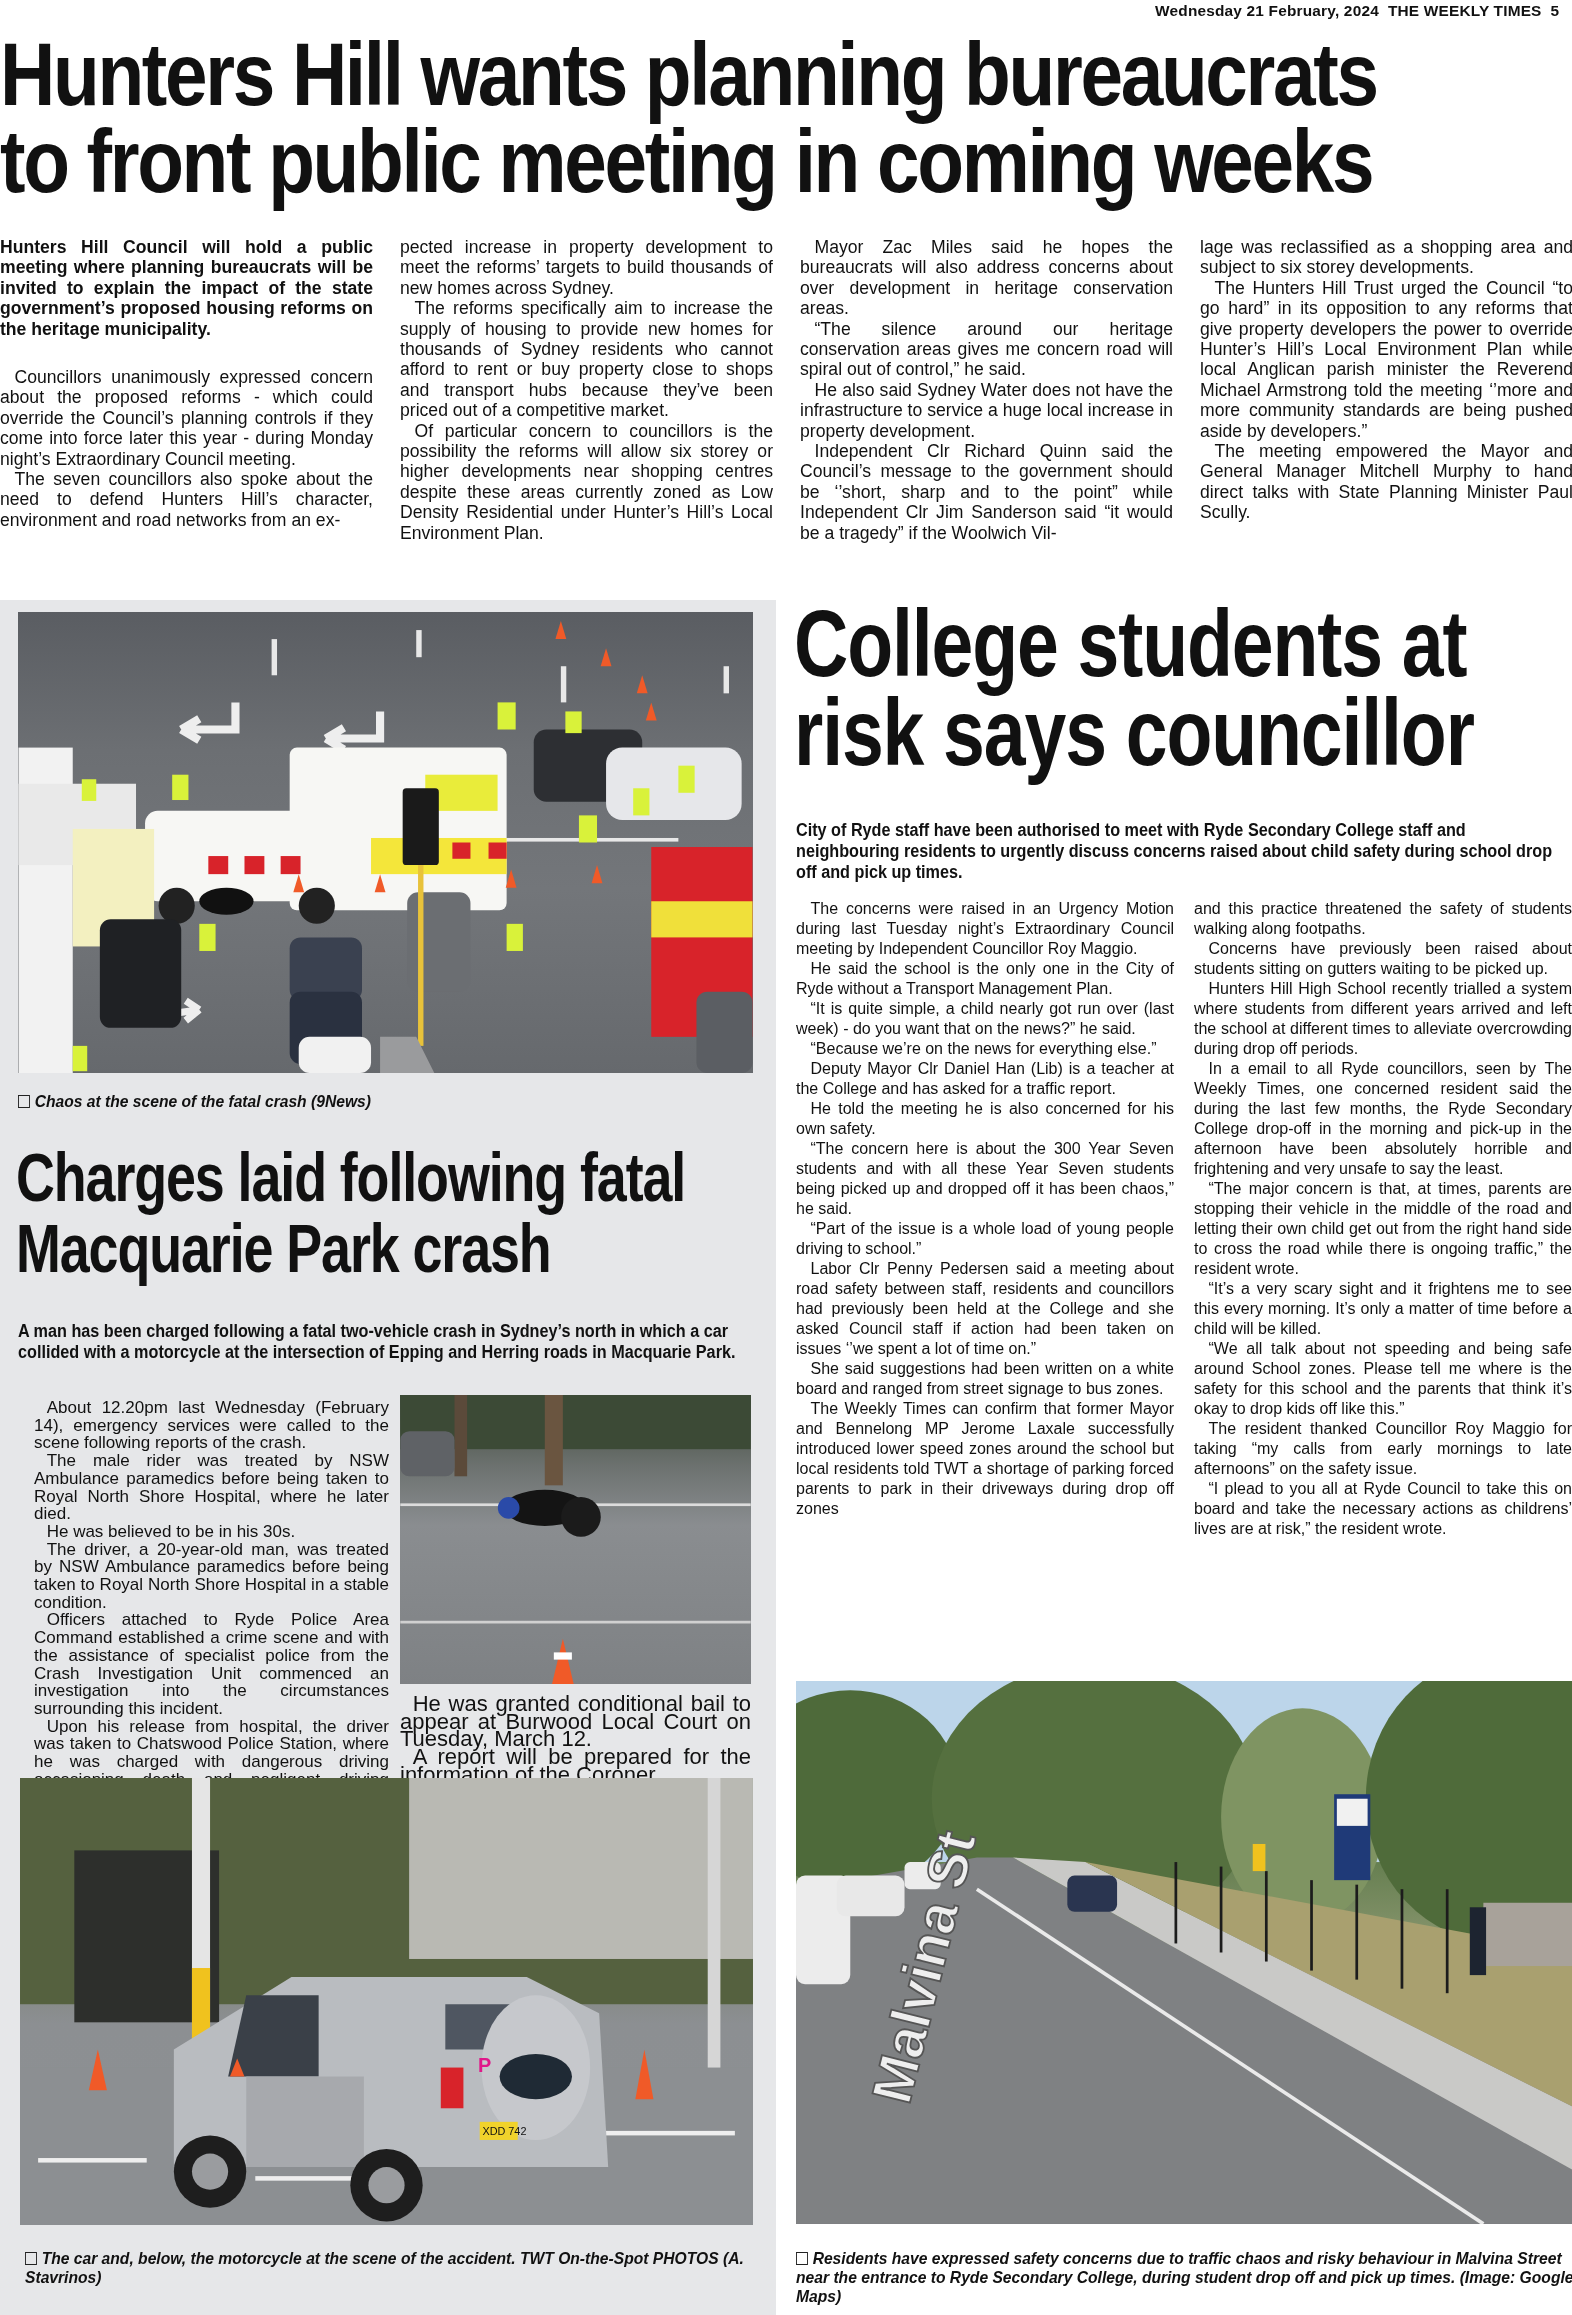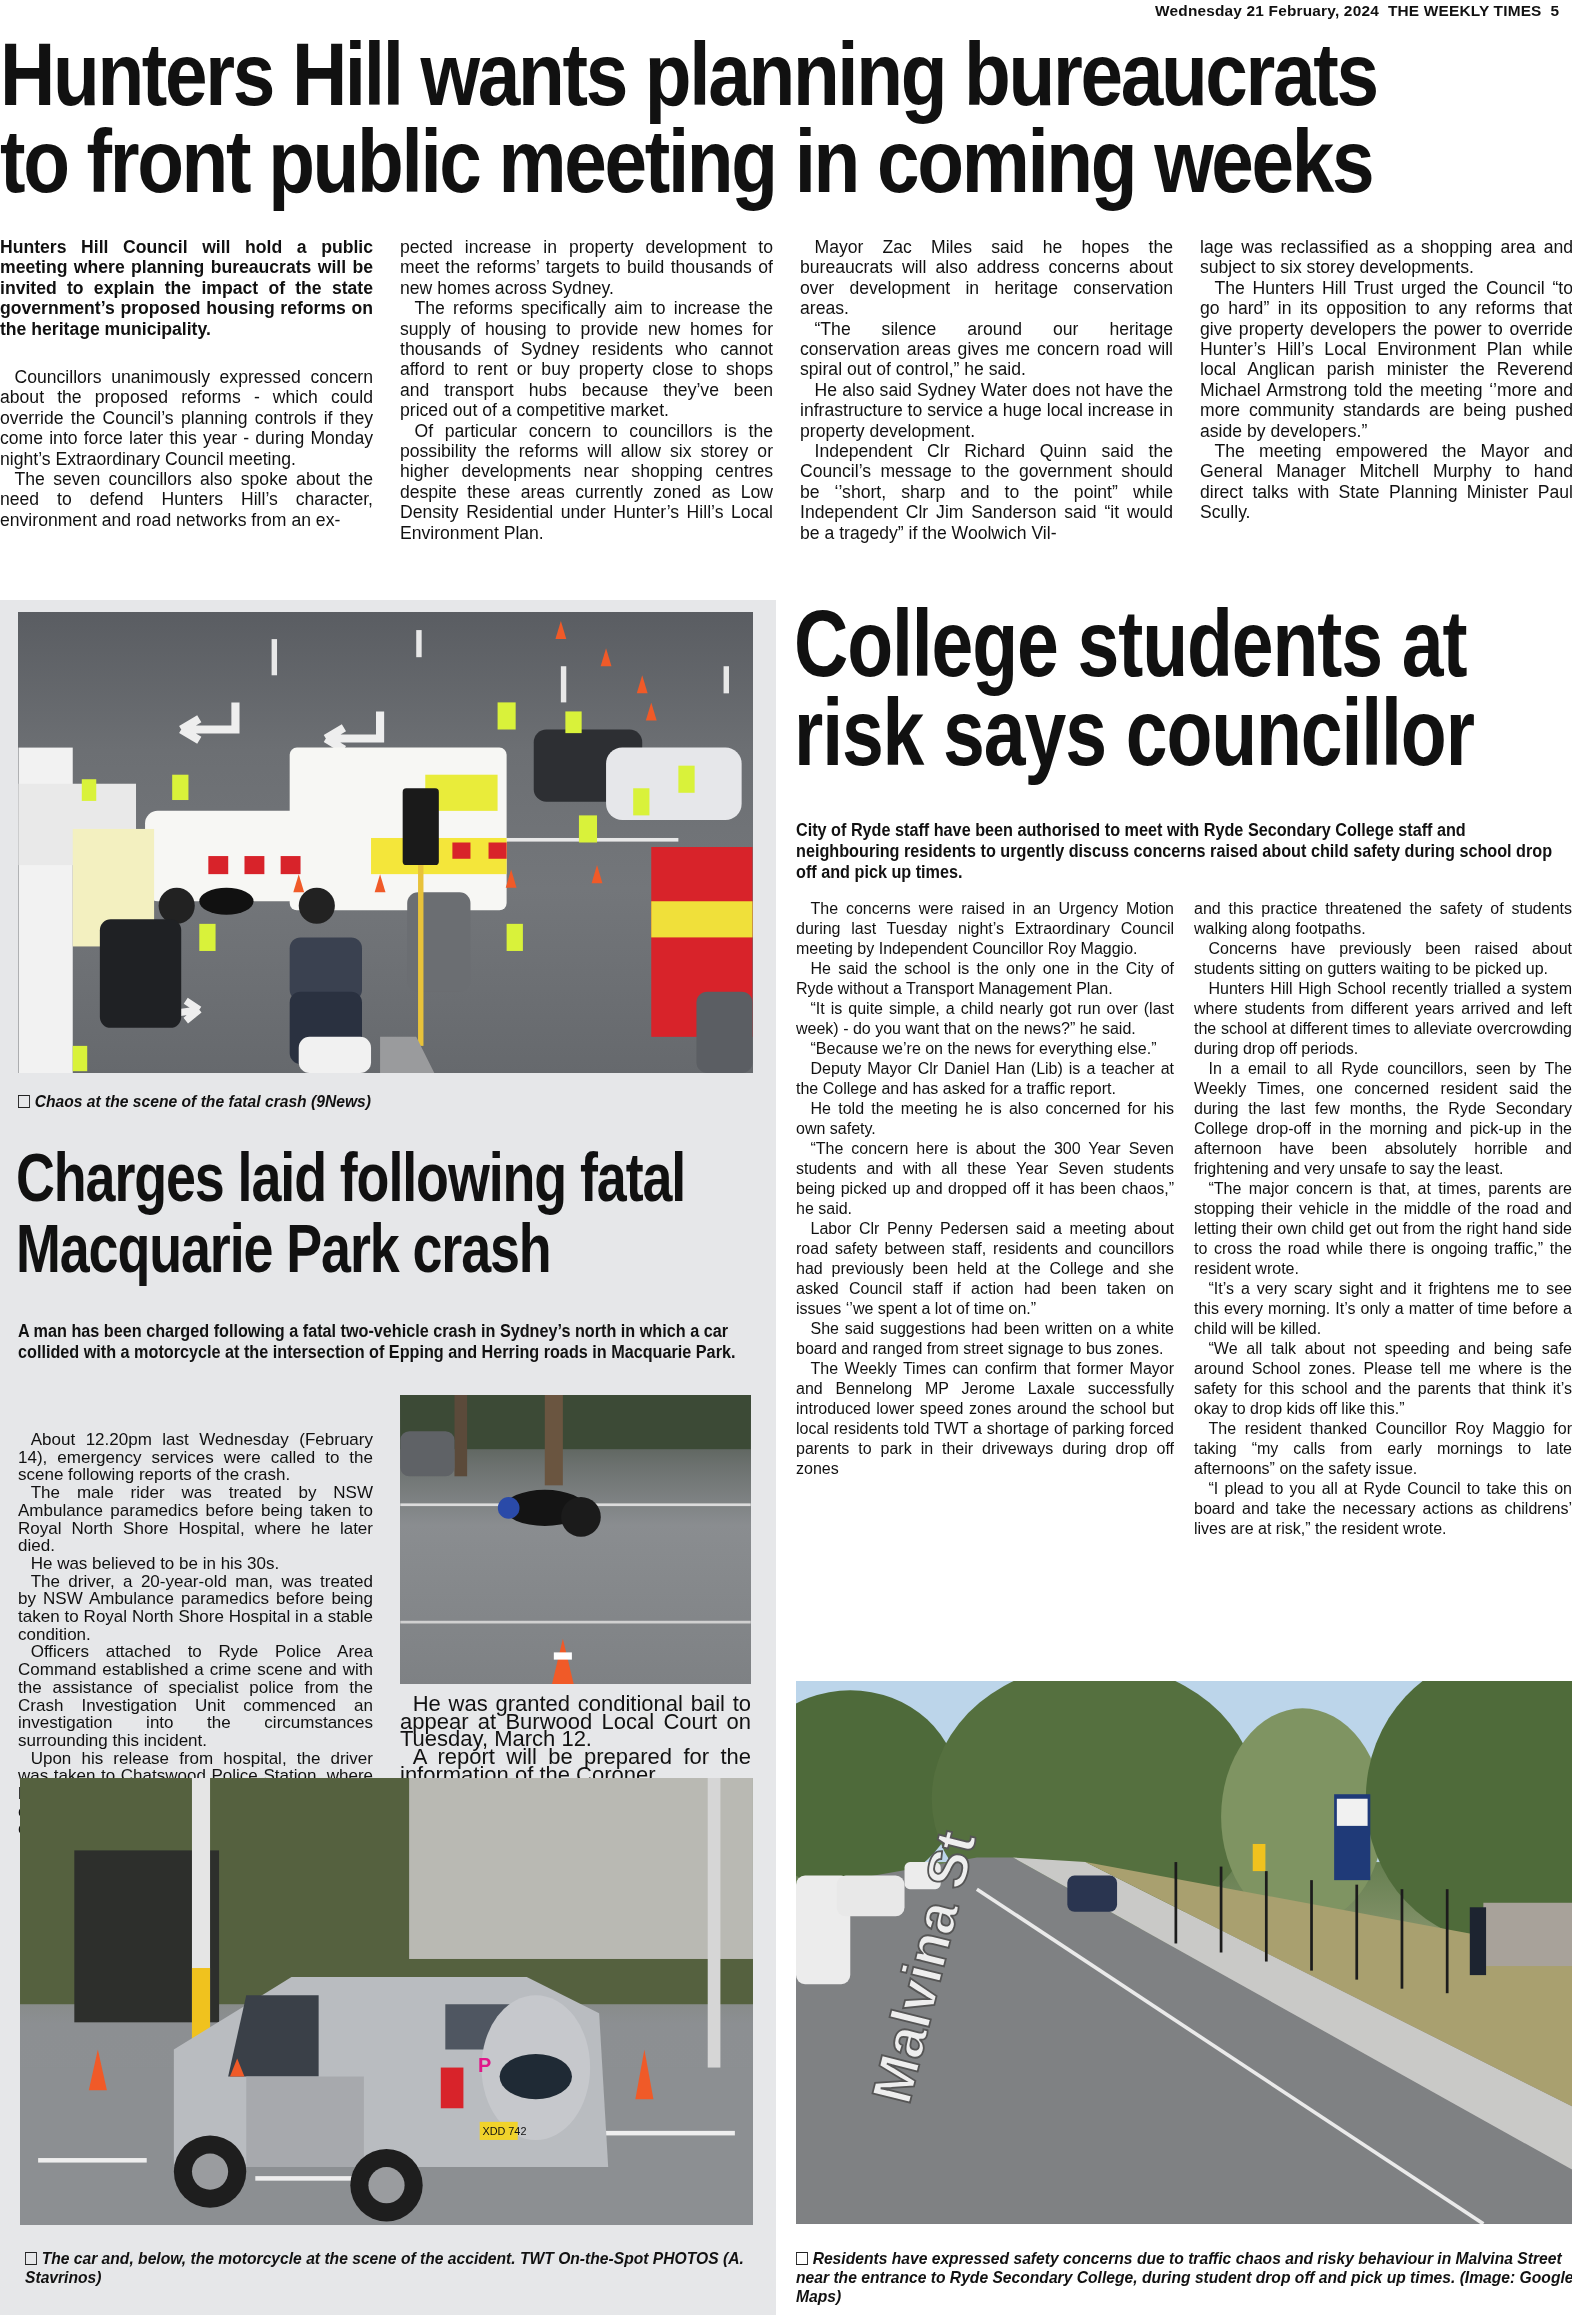--- a/index.html
+++ b/index.html
@@ -25,21 +25,21 @@
   .photo-car { left: 20px; top: 1778px; width: 733px; height: 447px; background: linear-gradient(180deg,#4e5b46 0%,#7a8071 35%,#8c8f92 55%,#8d9093 100%); }
   .photo-street { left: 796px; top: 1681px; width: 776px; height: 543px; background: linear-gradient(180deg,#b9d3ea 0%,#cfe0ee 18%,#5e7a4a 30%,#809067 45%,#8d8e8c 55%,#7c7e80 100%); }
 
   .caption { position: absolute; font-size: 17px; font-style: italic; font-weight: bold; line-height: 19px; transform: scaleX(0.92); transform-origin: left top; }
   .caption .box { display: inline-block; width: 12.7px; height: 12.7px; border: 1.4px solid #222; margin-right: 5.4px; vertical-align: -0.9px; }
 
   .headline-sub { position: absolute; font-weight: bold; letter-spacing: -1.4px; transform-origin: left top; white-space: nowrap; }
 
   .standfirst { position: absolute; font-weight: bold; font-size: 18px; line-height: 21px; transform: scaleX(0.9); transform-origin: left top; }
 
-  .crash-col-left { position: absolute; left: 18px; top: 1399px; width: 355px; font-size: 17px; line-height: 17.7px; text-align: justify; margin-top: 32px; }
+  .crash-col-left { position: absolute; left: 34px; top: 1399px; width: 355px; font-size: 17px; line-height: 17.7px; text-align: justify; }
   .crash-col-left p { text-indent: 12.7px; }
   .crash-col-right { position: absolute; left: 400px; top: 1695px; width: 351px; font-size: 22px; line-height: 17.7px; text-align: justify; }
   .crash-col-right p { text-indent: 12.7px; }
 
   .college-cols { left: 796px; top: 899px; width: 776px; grid-template-columns: 378px 378px; column-gap: 20px; font-size: 16px; line-height: 20px; }
 
   svg { display: block; }
 </style>
 </head>
 <body>
@@ -256,20 +256,21 @@
 
 <div class="cols college-cols">
   <div>
     <p>The concerns were raised in an Urgency Motion during last Tuesday night’s Extraordinary Council meeting by Independent Councillor Roy Maggio.</p>
     <p>He said the school is the only one in the City of Ryde without a Transport Management Plan.</p>
     <p>“It is quite simple, a child nearly got run over (last week) - do you want that on the news?” he said.</p>
     <p>“Because we’re on the news for everything else.”</p>
     <p>Deputy Mayor Clr Daniel Han (Lib) is a teacher at the College and has asked for a traffic report.</p>
     <p>He told the meeting he is also concerned for his own safety.</p>
     <p>“The concern here is about the 300 Year Seven students and with all these Year Seven students being picked up and dropped off it has been chaos,” he said.</p>
+    <p>“Part of the issue is a whole load of young people driving to school.”</p>
     <p>Labor Clr Penny Pedersen said a meeting about road safety between staff, residents and councillors had previously been held at the College and she asked Council staff if action had been taken on issues ‘’we spent a lot of time on.”</p>
     <p>She said suggestions had been written on a white board and ranged from street signage to bus zones.</p>
     <p>The Weekly Times can confirm that former Mayor and Bennelong MP Jerome Laxale successfully introduced lower speed zones around the school but local residents told TWT a shortage of parking forced parents to park in their driveways during drop off zones</p>
   </div>
   <div>
     <p class="noindent">and this practice threatened the safety of students walking along footpaths.</p>
     <p>Concerns have previously been raised about students sitting on gutters waiting to be picked up.</p>
     <p>Hunters Hill High School recently trialled a system where students from different years arrived and left the school at different times to alleviate overcrowding during drop off periods.</p>
     <p>In a email to all Ryde councillors, seen by The Weekly Times, one concerned resident said the during the last few months, the Ryde Secondary College drop-off in the morning and pick-up in the afternoon have been absolutely horrible and frightening and very unsafe to say the least.</p>
     <p>“The major concern is that, at times, parents are stopping their vehicle in the middle of the road and letting their own child get out from the right hand side to cross the road while there is ongoing traffic,” the resident wrote.</p>

